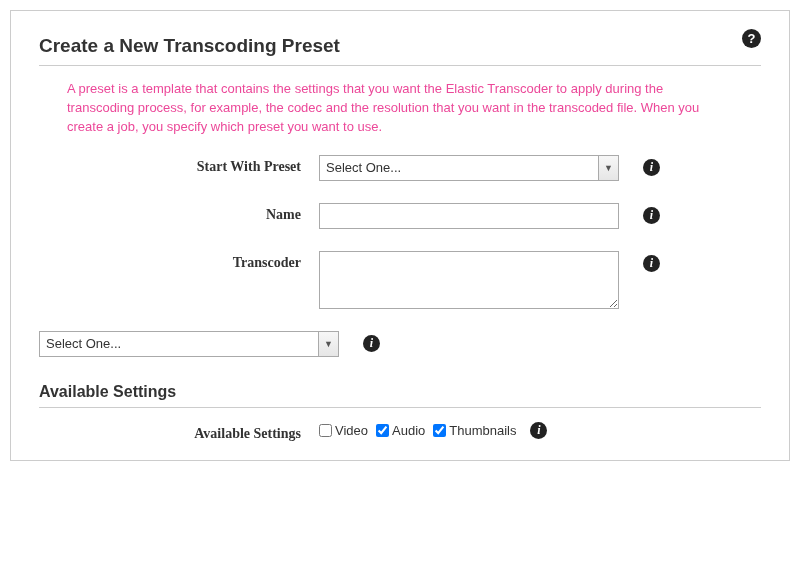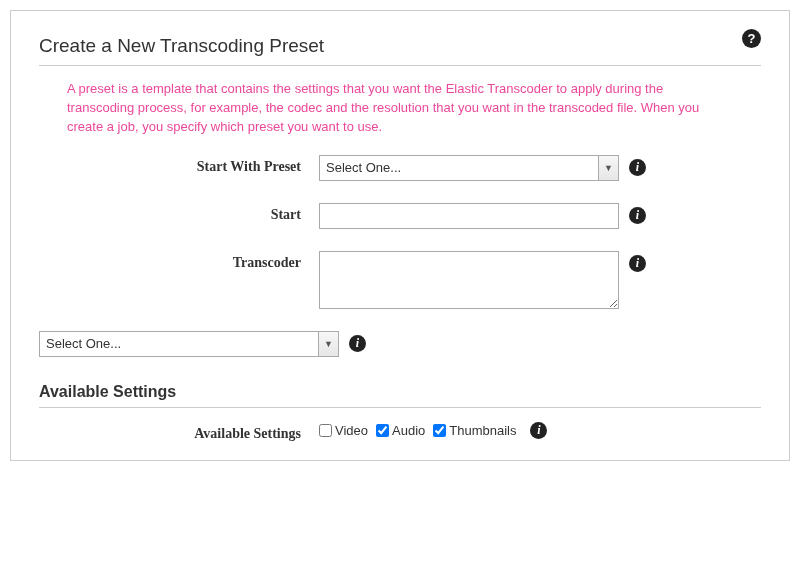--- a/index.html
+++ b/index.html
@@ -18,21 +18,21 @@
       position: relative;
       overflow: hidden;
     }
     .help-top {
       position: absolute;
       right: 28px;
       top: 18px;
     }
     h1.page-title {
       font-size: 19px;
-      font-weight: normal;
+      font-weight: bold;
       color: #333;
       margin-bottom: 8px;
       margin-top: 6px;
     }
     hr.divider {
       border: none;
       border-top: 1px solid #ccc;
       margin-bottom: 14px;
     }
     .intro {
@@ -53,21 +53,21 @@
       font-weight: bold;
       font-size: 14px;
       padding-right: 18px;
       padding-top: 4px;
       color: #333;
       font-family: Liberation Serif, serif;
     }
     .form-control-wrap {
       display: flex;
       align-items: flex-start;
-      gap: 10px;
+      gap: 24px;
     }
     .select-box {
       width: 300px;
       height: 26px;
       border: 1px solid #aaa;
       background: #fff;
       display: flex;
       align-items: center;
       justify-content: space-between;
       padding: 0 0 0 6px;
@@ -173,21 +173,21 @@
     <div class="form-control-wrap">
       <div class="select-box">
         <span>Select One...</span>
         <span class="select-arrow">▼</span>
       </div>
       <span class="info-icon">i</span>
     </div>
   </div>
 
   <div class="form-row">
-    <div class="form-label">Start</div>
+    <div class="form-label">Name</div>
     <div class="form-control-wrap">
       <input type="text" class="text-input" value="" style="">
       <span class="info-icon">i</span>
     </div>
   </div>
 
   <div class="form-row">
     <div class="form-label">Transcoder</div>
     <div class="form-control-wrap">
       <textarea class="textarea-input" style=""></textarea>

